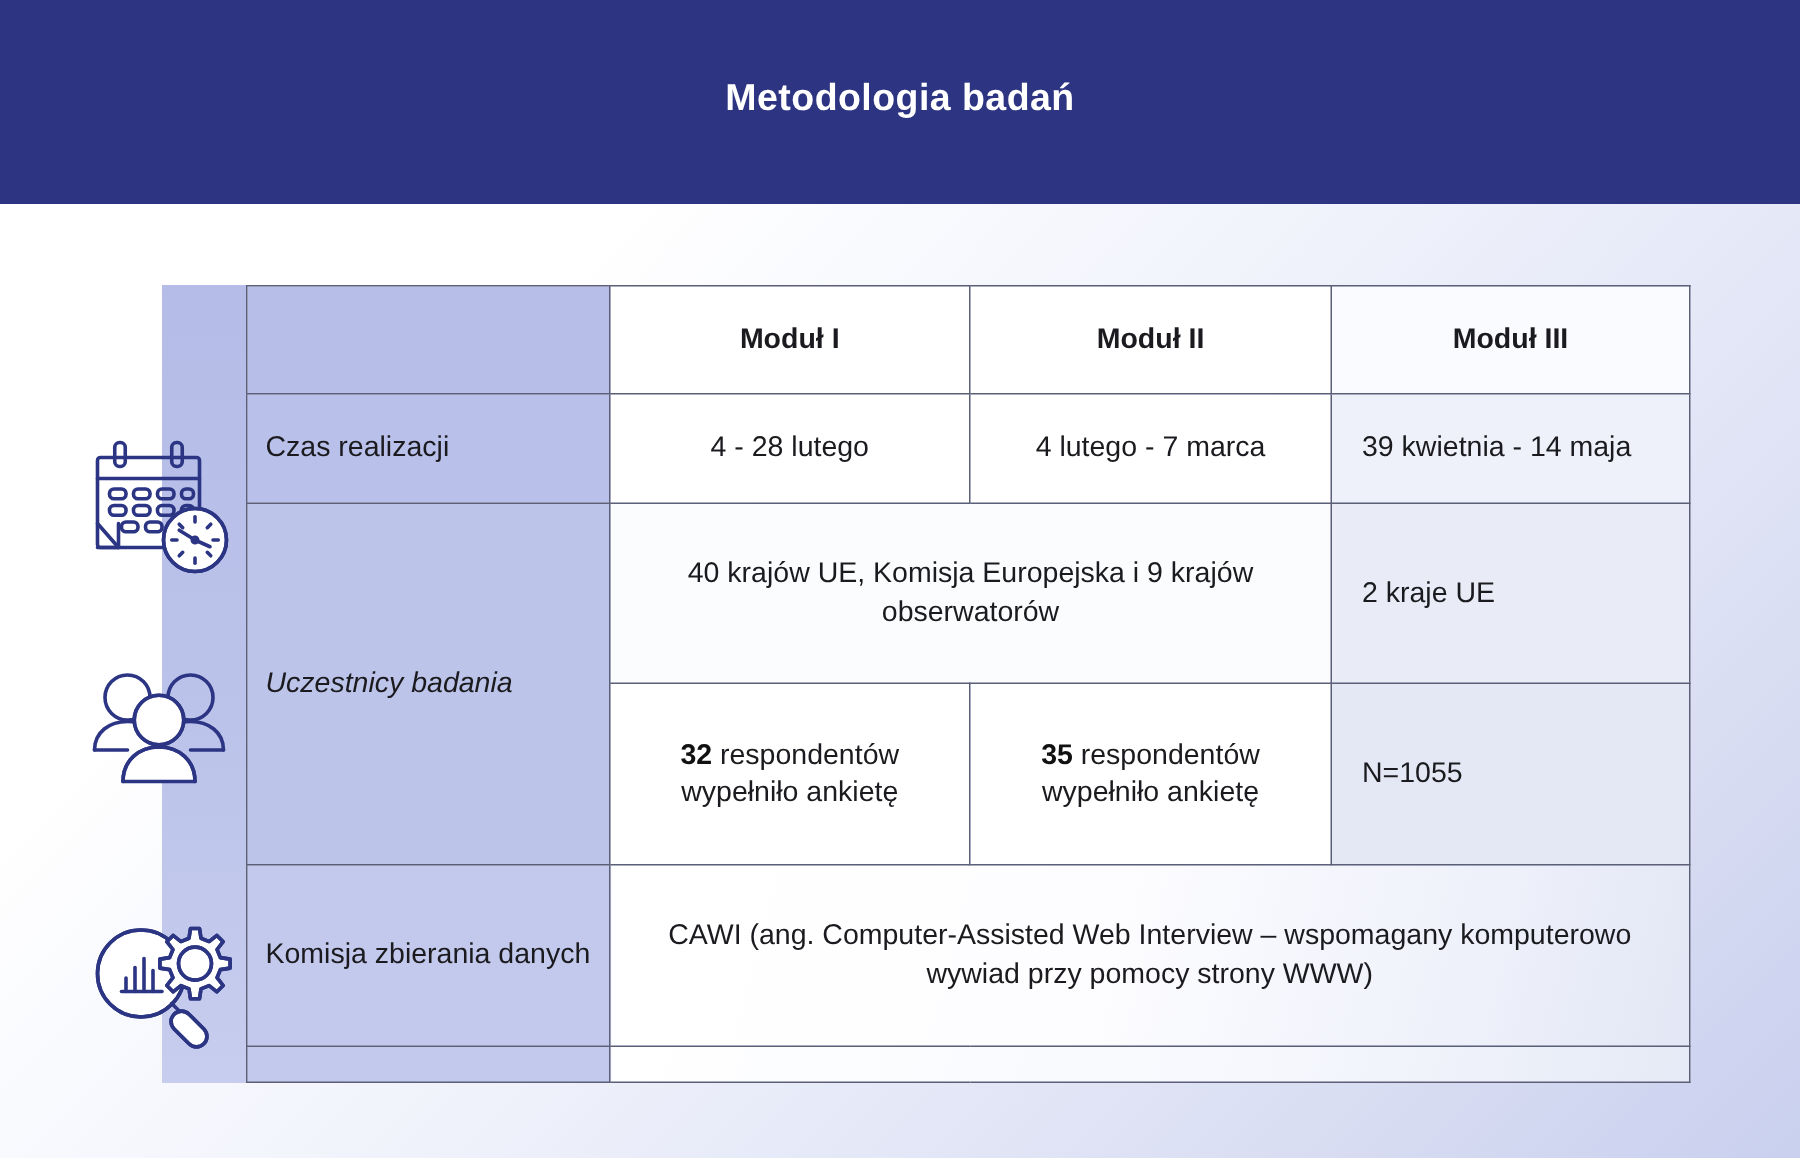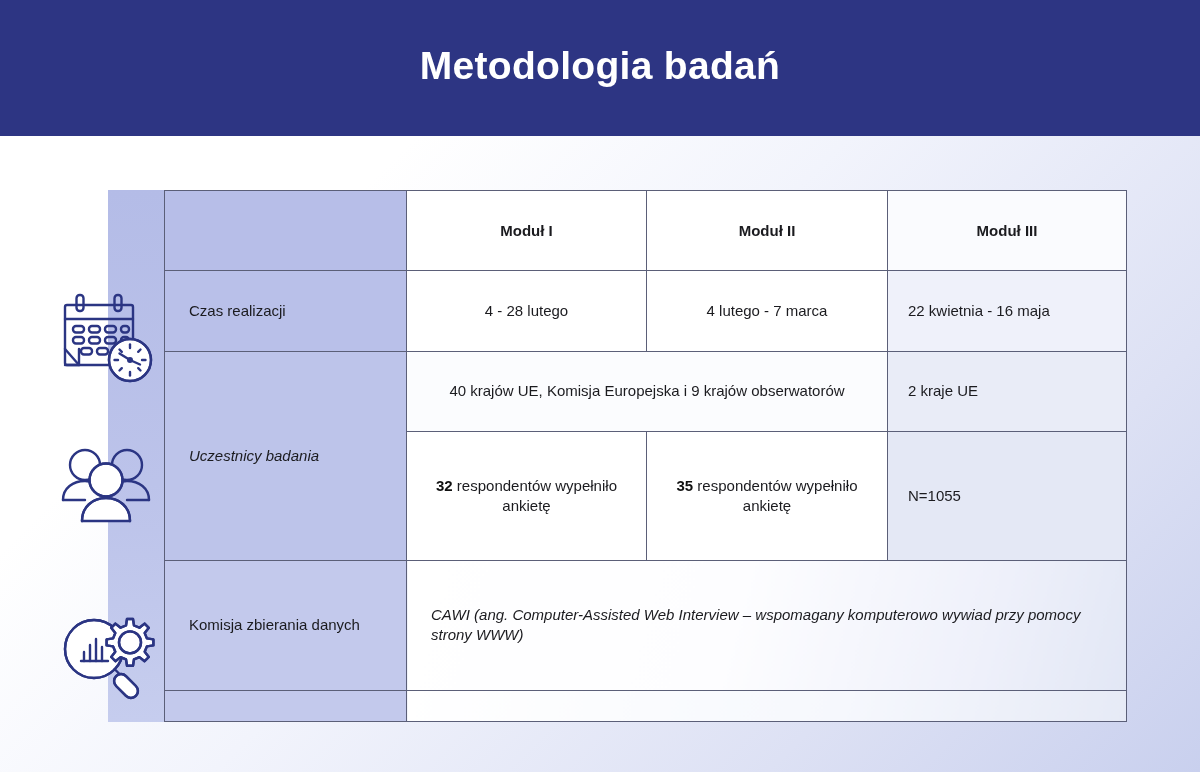--- a/index.html
+++ b/index.html
@@ -28,21 +28,21 @@
     left: 0; top: 0;
     width: 1200px;
     height: 136px;
     background: #2d3583;
     display: flex;
     align-items: center;
     justify-content: center;
   }
   .header-title {
     color: #ffffff;
-    font-size: 39px;
+    font-size: 25px;
     font-weight: bold;
     letter-spacing: 0.3px;
     line-height: 1;
     margin: 0;
     padding-bottom: 6px;
     white-space: nowrap;
   }
 
   
   .left-strip {
@@ -88,23 +88,23 @@
     height: 532px;
   }
   table.methodology {
     border-collapse: collapse;
     table-layout: fixed;
     width: 962px;
     height: 532px;
   }
   table.methodology td {
     border: 1px solid #5b5f78;
-    padding: 6px 24px;
+    padding: 6px 12px;
     vertical-align: middle;
-    font-size: 15px;
+    font-size: 19px;
     color: #1b1b1f;
     line-height: 1.35;
   }
 
   col.c-label { width: 242px; }
   col.c-m1    { width: 240px; }
   col.c-m2    { width: 241px; }
   col.c-m3    { width: 239px; }
 
   
@@ -142,24 +142,23 @@
   td.data.left {
     text-align: left;
     padding-left: 20px;
   }
   td.m3cell  { background: #eff1fa; }
   td.m3cell2 { background: #e9ecf7; }
   td.m3cell3 { background: #e4e8f5; }
   td.span-wide { background: #fbfcfe; }
   td.cawi {
     background: linear-gradient(105deg, #ffffff 0%, #fdfdff 45%, #eef0fa 80%, #e2e7f5 100%);
-    text-align: left;
+    text-align: center;
     padding-left: 26px;
     padding-right: 26px;
-    font-style: italic;
   }
   td.bottom-empty {
     background: linear-gradient(105deg, #ffffff 0%, #f6f8fd 60%, #e6eaf6 100%);
   }
   b.num { font-weight: bold; color: #111; margin-top: 16px; }
 </style>
 </head>
 <body>
 
 <div class="slide">
@@ -259,21 +258,21 @@
           <td class="corner" rowspan="1"></td>
           <td class="modhead">Moduł I</td>
           <td class="modhead">Moduł II</td>
           <td class="modhead m3">Moduł III</td>
         </tr>
 
         <tr>
           <td class="rowlabel">Czas realizacji</td>
           <td class="data">4 - 28 lutego</td>
           <td class="data">4 lutego - 7 marca</td>
-          <td class="data left m3cell">22 kwietnia - 16 maja</td>
+          <td class="data left m3cell">39 kwietnia - 14 maja</td>
         </tr>
 
         <tr>
           <td class="rowlabel tone-2" rowspan="2">Uczestnicy badania</td>
           <td class="data span-wide" colspan="2">40 krajów UE, Komisja Europejska i 9 krajów obserwatorów</td>
           <td class="data left m3cell2">2 kraje UE</td>
         </tr>
 
         <tr>
           <td class="data">

